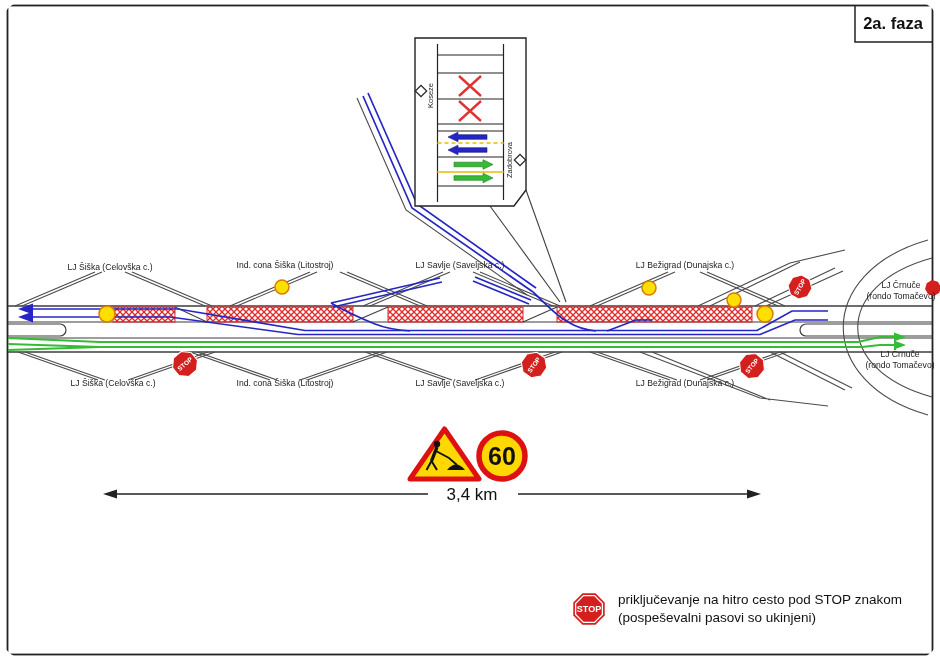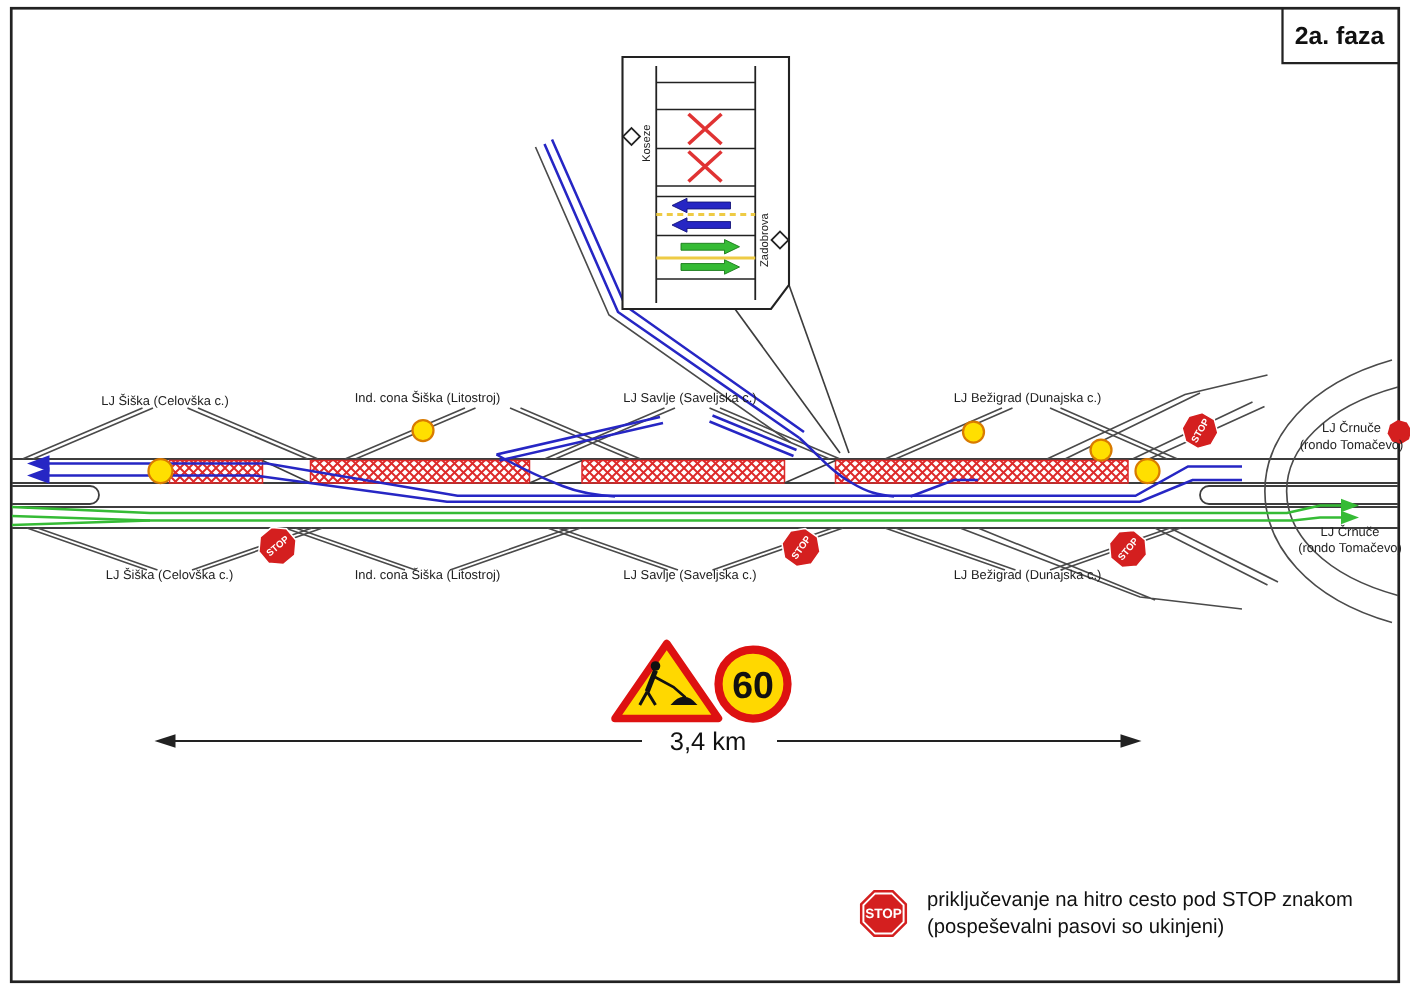--- a/index.html
+++ b/index.html
@@ -1,17 +1,17 @@
 <!DOCTYPE html>
 <html><head>
 <meta charset="utf-8">
 <style>
   html,body{margin:0;padding:0;background:#ffffff;}
   .stage{position:relative;width:940px;height:660px;background:#fff;overflow:hidden;
-         font-family:"Liberation Sans", sans-serif;}
+         font-family:"Liberation Sans", sans-serif;border-radius:28px;}
   svg{position:absolute;left:0;top:0;}
   text{font-family:"Liberation Sans", sans-serif;}
   .lbl{fill:#222222;font-size:8.6px;}
   .lbl-r{fill:#222222;font-size:8.6px;}
   .phase{fill:#111;font-size:16.5px;font-weight:bold;}
   .dist{fill:#111;font-size:17px;}
   .legendtxt{fill:#111;font-size:13.5px;}
   .stop-small{fill:#ffffff;font-size:6.4px;font-weight:bold;}
   .stop-big{fill:#ffffff;font-size:9px;font-weight:bold;}
   .speed{fill:#111;font-size:25px;font-weight:bold;}

